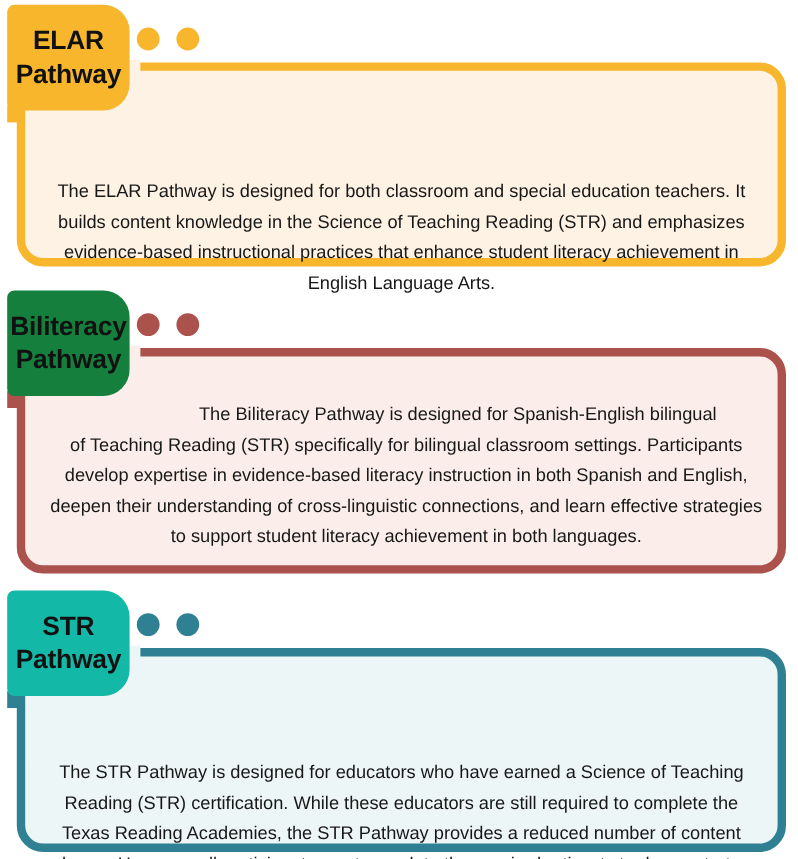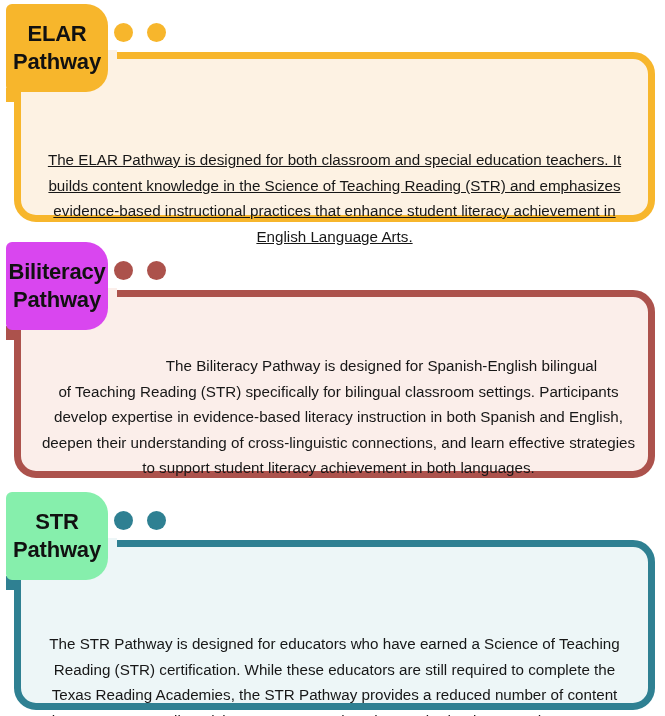--- a/index.html
+++ b/index.html
@@ -63,22 +63,22 @@
     height:88px;
     border-radius:6px 22px 22px 6px;
     box-sizing:border-box;
     display:flex;
     flex-direction:column;
     align-items:center;
     justify-content:center;
     z-index:4;
   }
   .pathway-1 .tab{background:#F7B62C;}
-  .pathway-2 .tab{background:#d946ef;}
-  .pathway-3 .tab{background:#86efac;}
+  .pathway-2 .tab{background:#15803d;}
+  .pathway-3 .tab{background:#14b8a6;}
 
   .tab-tail{
     position:absolute;
     left:6px;
     top:88px;
     width:12px;
     height:14px;
     z-index:3;
   }
   .pathway-1 .tab-tail{background:#F7B62C;}
@@ -115,22 +115,22 @@
   .body-text{
     position:absolute;
     left:0;right:0;
     text-align:center;
     color:#171717;
     font-size:15.2px;
     line-height:25.5px;
     padding:0 14px;
     box-sizing:border-box;
   }
-  .pathway-1 .body-text{top:88px;text-decoration:underline;}
-  .pathway-2 .body-text{top:36px;margin-top:20px;}
+  .pathway-1 .body-text{top:88px;}
+  .pathway-2 .body-text{top:36px;}
   .pathway-3 .body-text{top:84px;}
 
   
   .pathway-2 .body-text{padding-left:104px;padding-right:10px;}
   .pathway-2 .body-text .l1,
   .pathway-2 .body-text .l2{display:block;}
   .pathway-2 .body-text .rest{
     display:block;
     margin-left:-104px;
     padding-left:18px;

